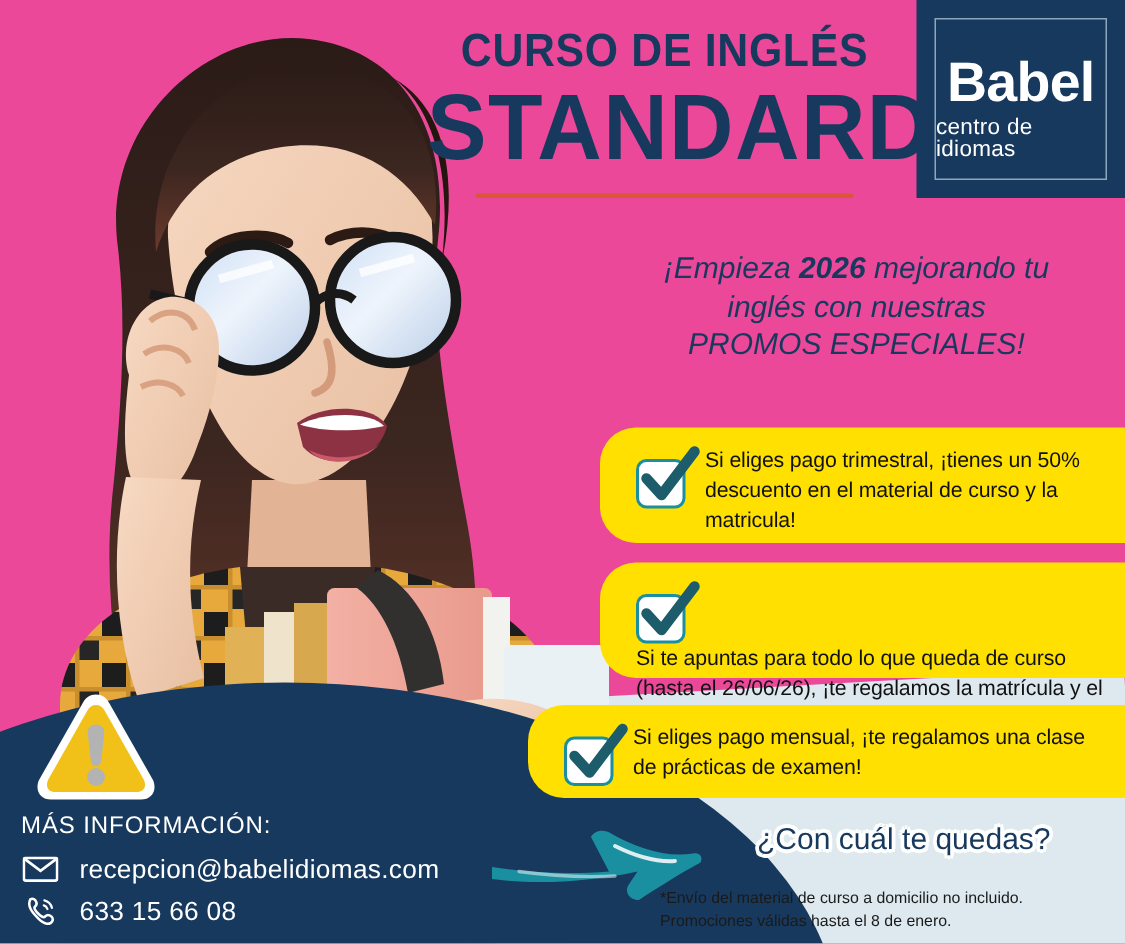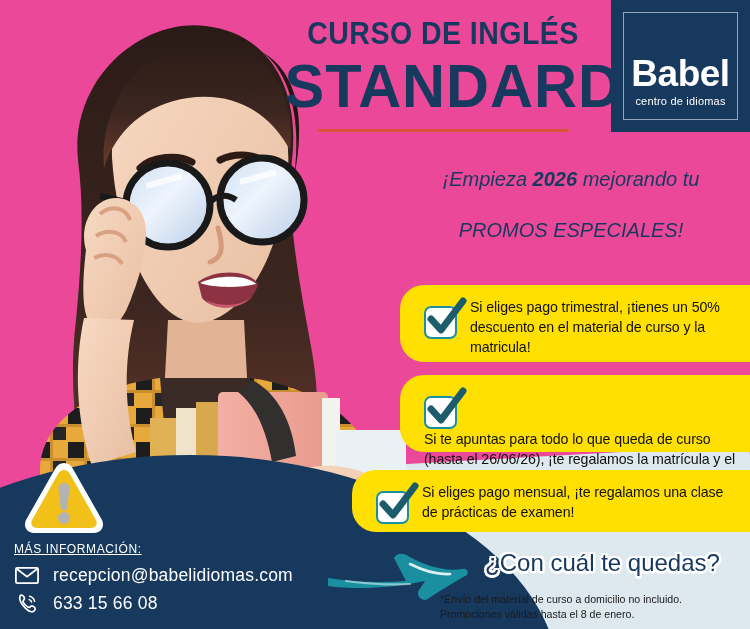--- a/index.html
+++ b/index.html
@@ -82,21 +82,21 @@
     display:flex;flex-direction:column;
     align-items:center;justify-content:flex-end;
     padding-bottom:12px;box-sizing:border-box;
   }
   .logo-name{
     color:#ffffff;font-size:37px;font-weight:bold;
     line-height:1;letter-spacing:-0.5px;
     font-family:"Liberation Sans","DejaVu Sans",sans-serif;
   }
   .logo-sub{
-    color:#ffffff;font-size:11px;line-height:1;margin-top:4px;
+    color:#ffffff;font-size:15px;line-height:1;margin-top:4px;
     letter-spacing:0.2px;
   }
 
   
   .subtitle{
     position:absolute;left:392px;top:167px;width:358px;
     text-align:center;color:#17395e;
     font-size:20px;font-style:italic;line-height:1.28;
     z-index:8;
   }
@@ -136,41 +136,41 @@
   
   .warn-icon{
     position:absolute;left:20px;top:458px;width:88px;height:80px;z-index:10;
   }
 
   
   .contact{
     position:absolute;left:14px;top:542px;z-index:10;color:#ffffff;
   }
   .contact-title{
-    font-size:12px;letter-spacing:0.6px;margin-bottom:9px;text-decoration:underline;
+    font-size:16px;letter-spacing:0.6px;margin-bottom:9px;
   }
   .contact-row{
     display:flex;align-items:center;margin-bottom:7px;text-align:right;
   }
   .contact-icon{
     width:26px;height:20px;margin-right:13px;flex:0 0 auto;
     display:flex;align-items:center;justify-content:center;
   }
   .contact-text{font-size:17.5px;letter-spacing:0.2px;}
 
   
   .arrow{
     position:absolute;left:328px;top:538px;width:150px;height:62px;z-index:9;
   }
 
   
   .question{
     position:absolute;left:455px;top:549px;width:295px;
     text-align:center;z-index:9;
-    font-size:24px;color:#17395e;
+    font-size:20px;color:#17395e;
     text-shadow:
       -2px -2px 0 #fff, 2px -2px 0 #fff, -2px 2px 0 #fff, 2px 2px 0 #fff,
       0 -2.5px 0 #fff, 0 2.5px 0 #fff, -2.5px 0 0 #fff, 2.5px 0 0 #fff;
   }
   .fineprint{
     position:absolute;left:440px;top:592px;width:308px;
     text-align:left;z-index:9;
     color:#1a1a1a;font-size:10.6px;line-height:1.45;
   }
 </style>
@@ -283,21 +283,21 @@
 
   <div class="logo">
     <div class="logo-inner">
       <div class="logo-name">Babel</div>
       <div class="logo-sub">centro de idiomas</div>
     </div>
   </div>
 
   <div class="subtitle">
     <span>¡Empieza </span><b>2026</b><span> mejorando tu</span><br>
-    <br>
+    <span>inglés con nuestras</span><br>
     <span class="promo">PROMOS ESPECIALES</span><span class="bang">!</span>
   </div>
 
   <div class="promo-box" id="promo-1">
     <div class="check">
       <div class="check-box"></div>
       <svg class="check-mark" viewBox="0 0 46 46" xmlns="http://www.w3.org/2000/svg">
         <path d="M9 24 L19 35 L41 6" fill="none" stroke="#1d5c6b" stroke-width="7" stroke-linecap="round" stroke-linejoin="round"></path>
       </svg>
     </div>

